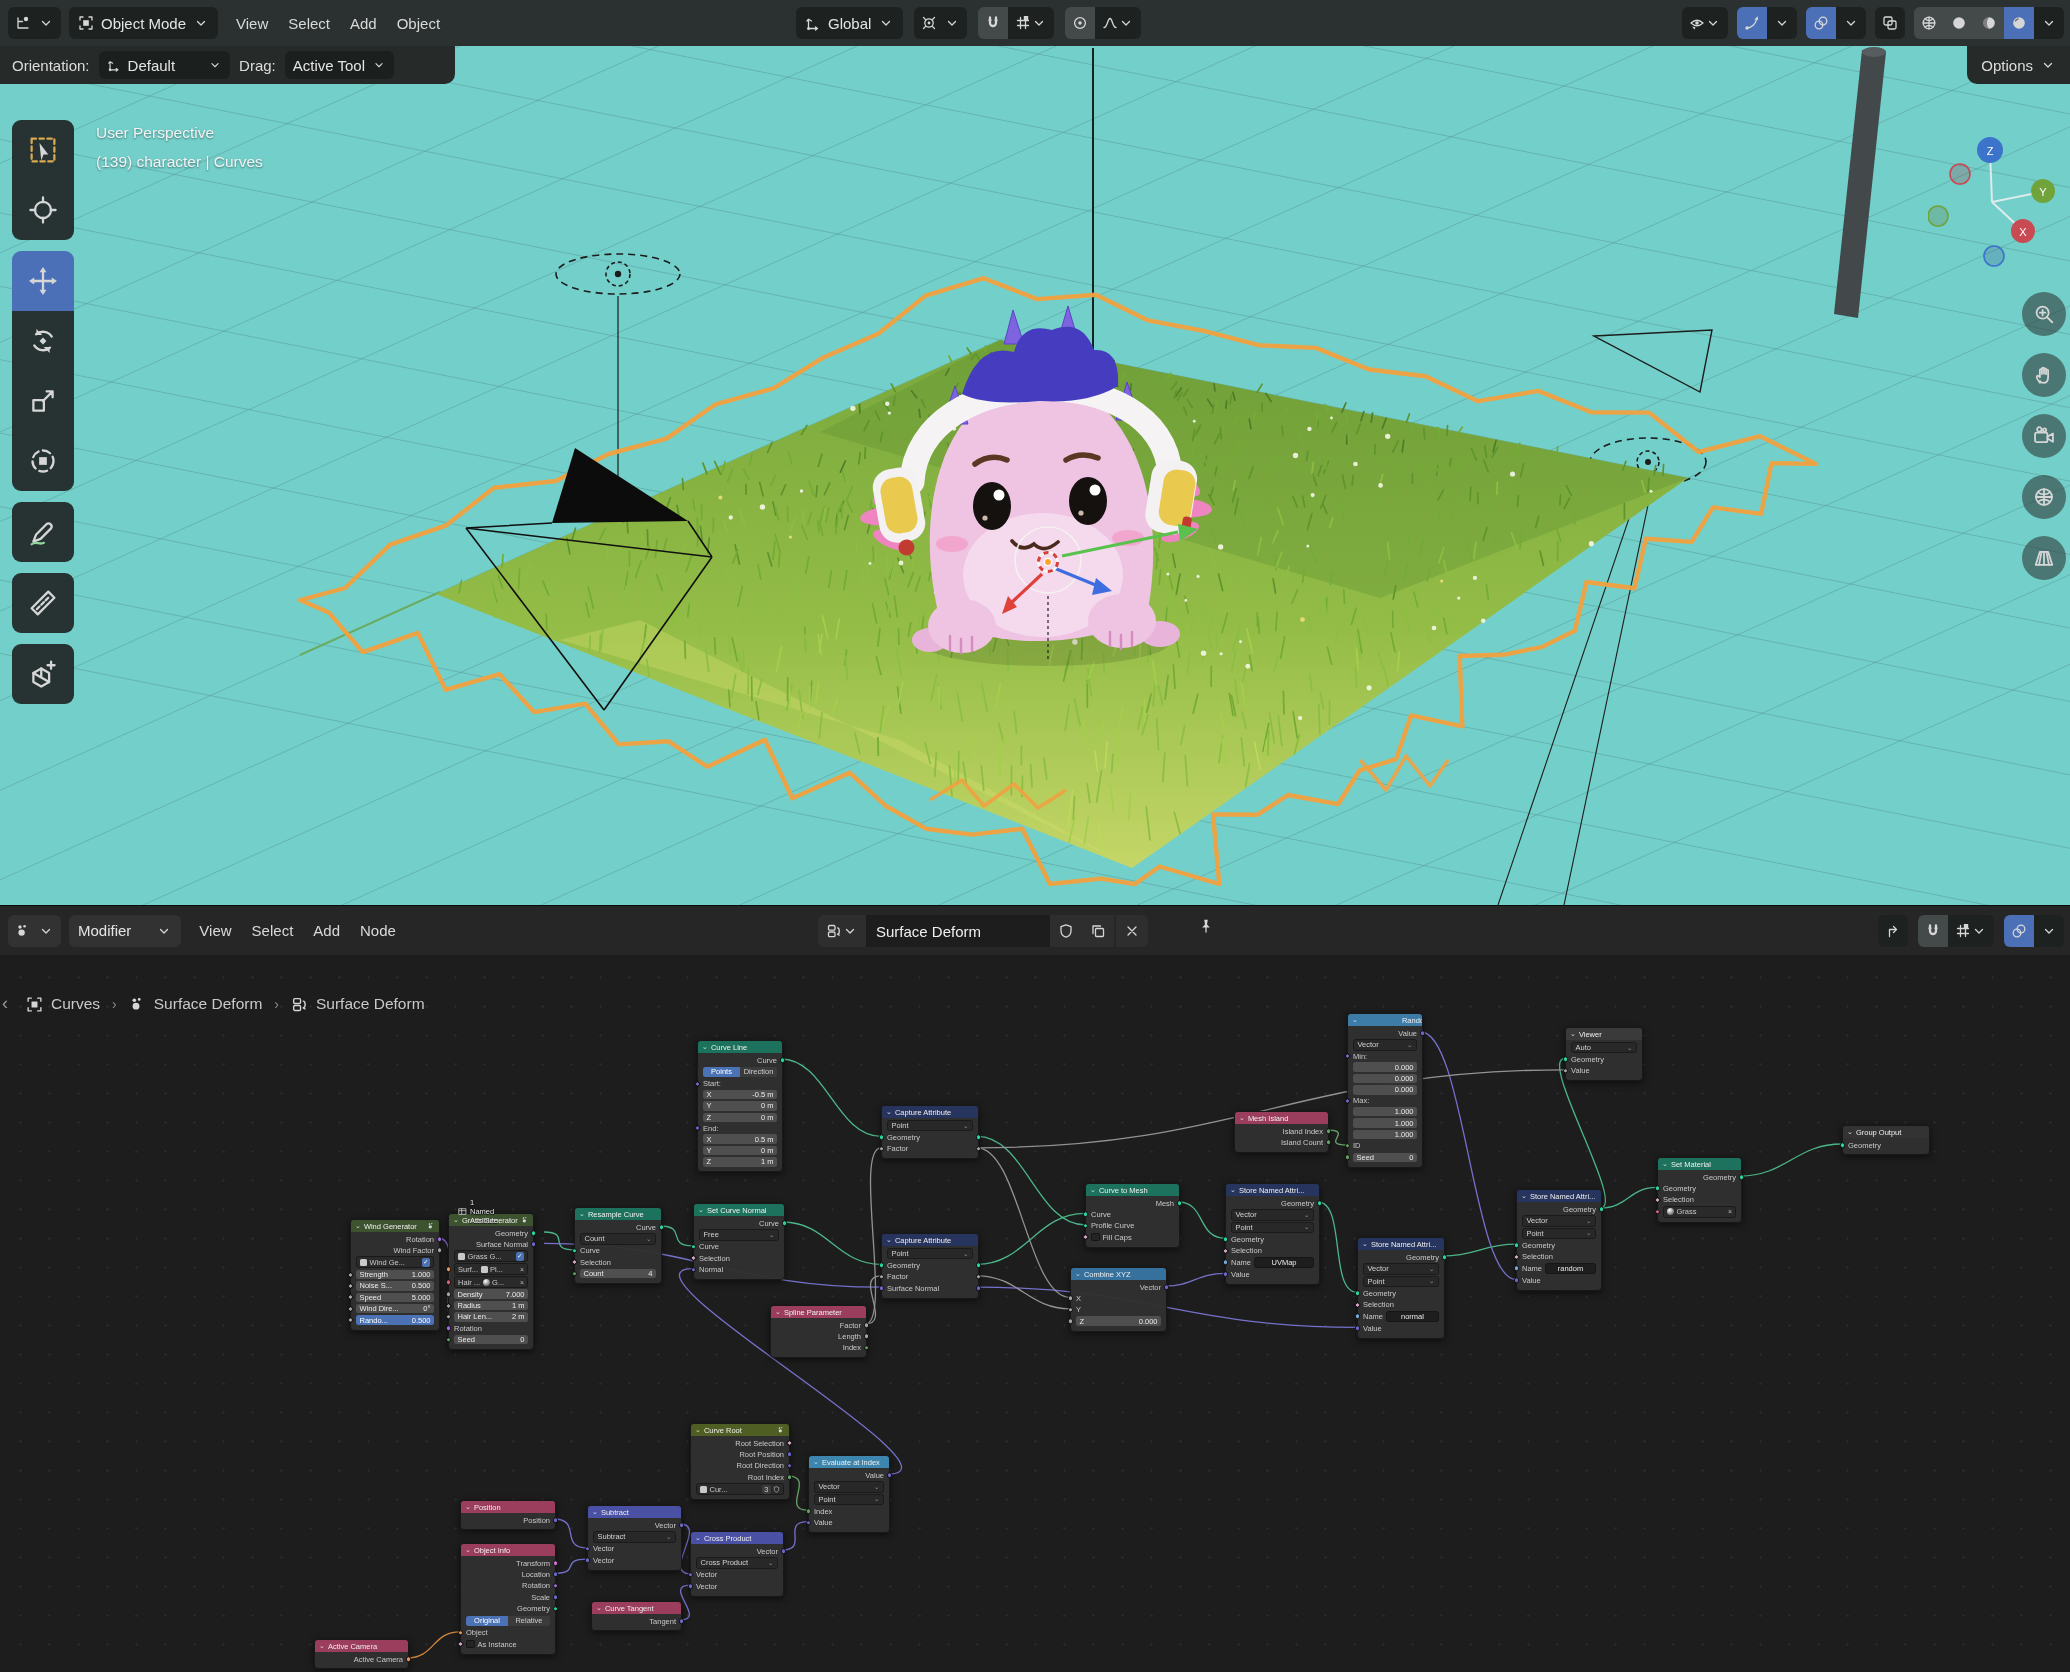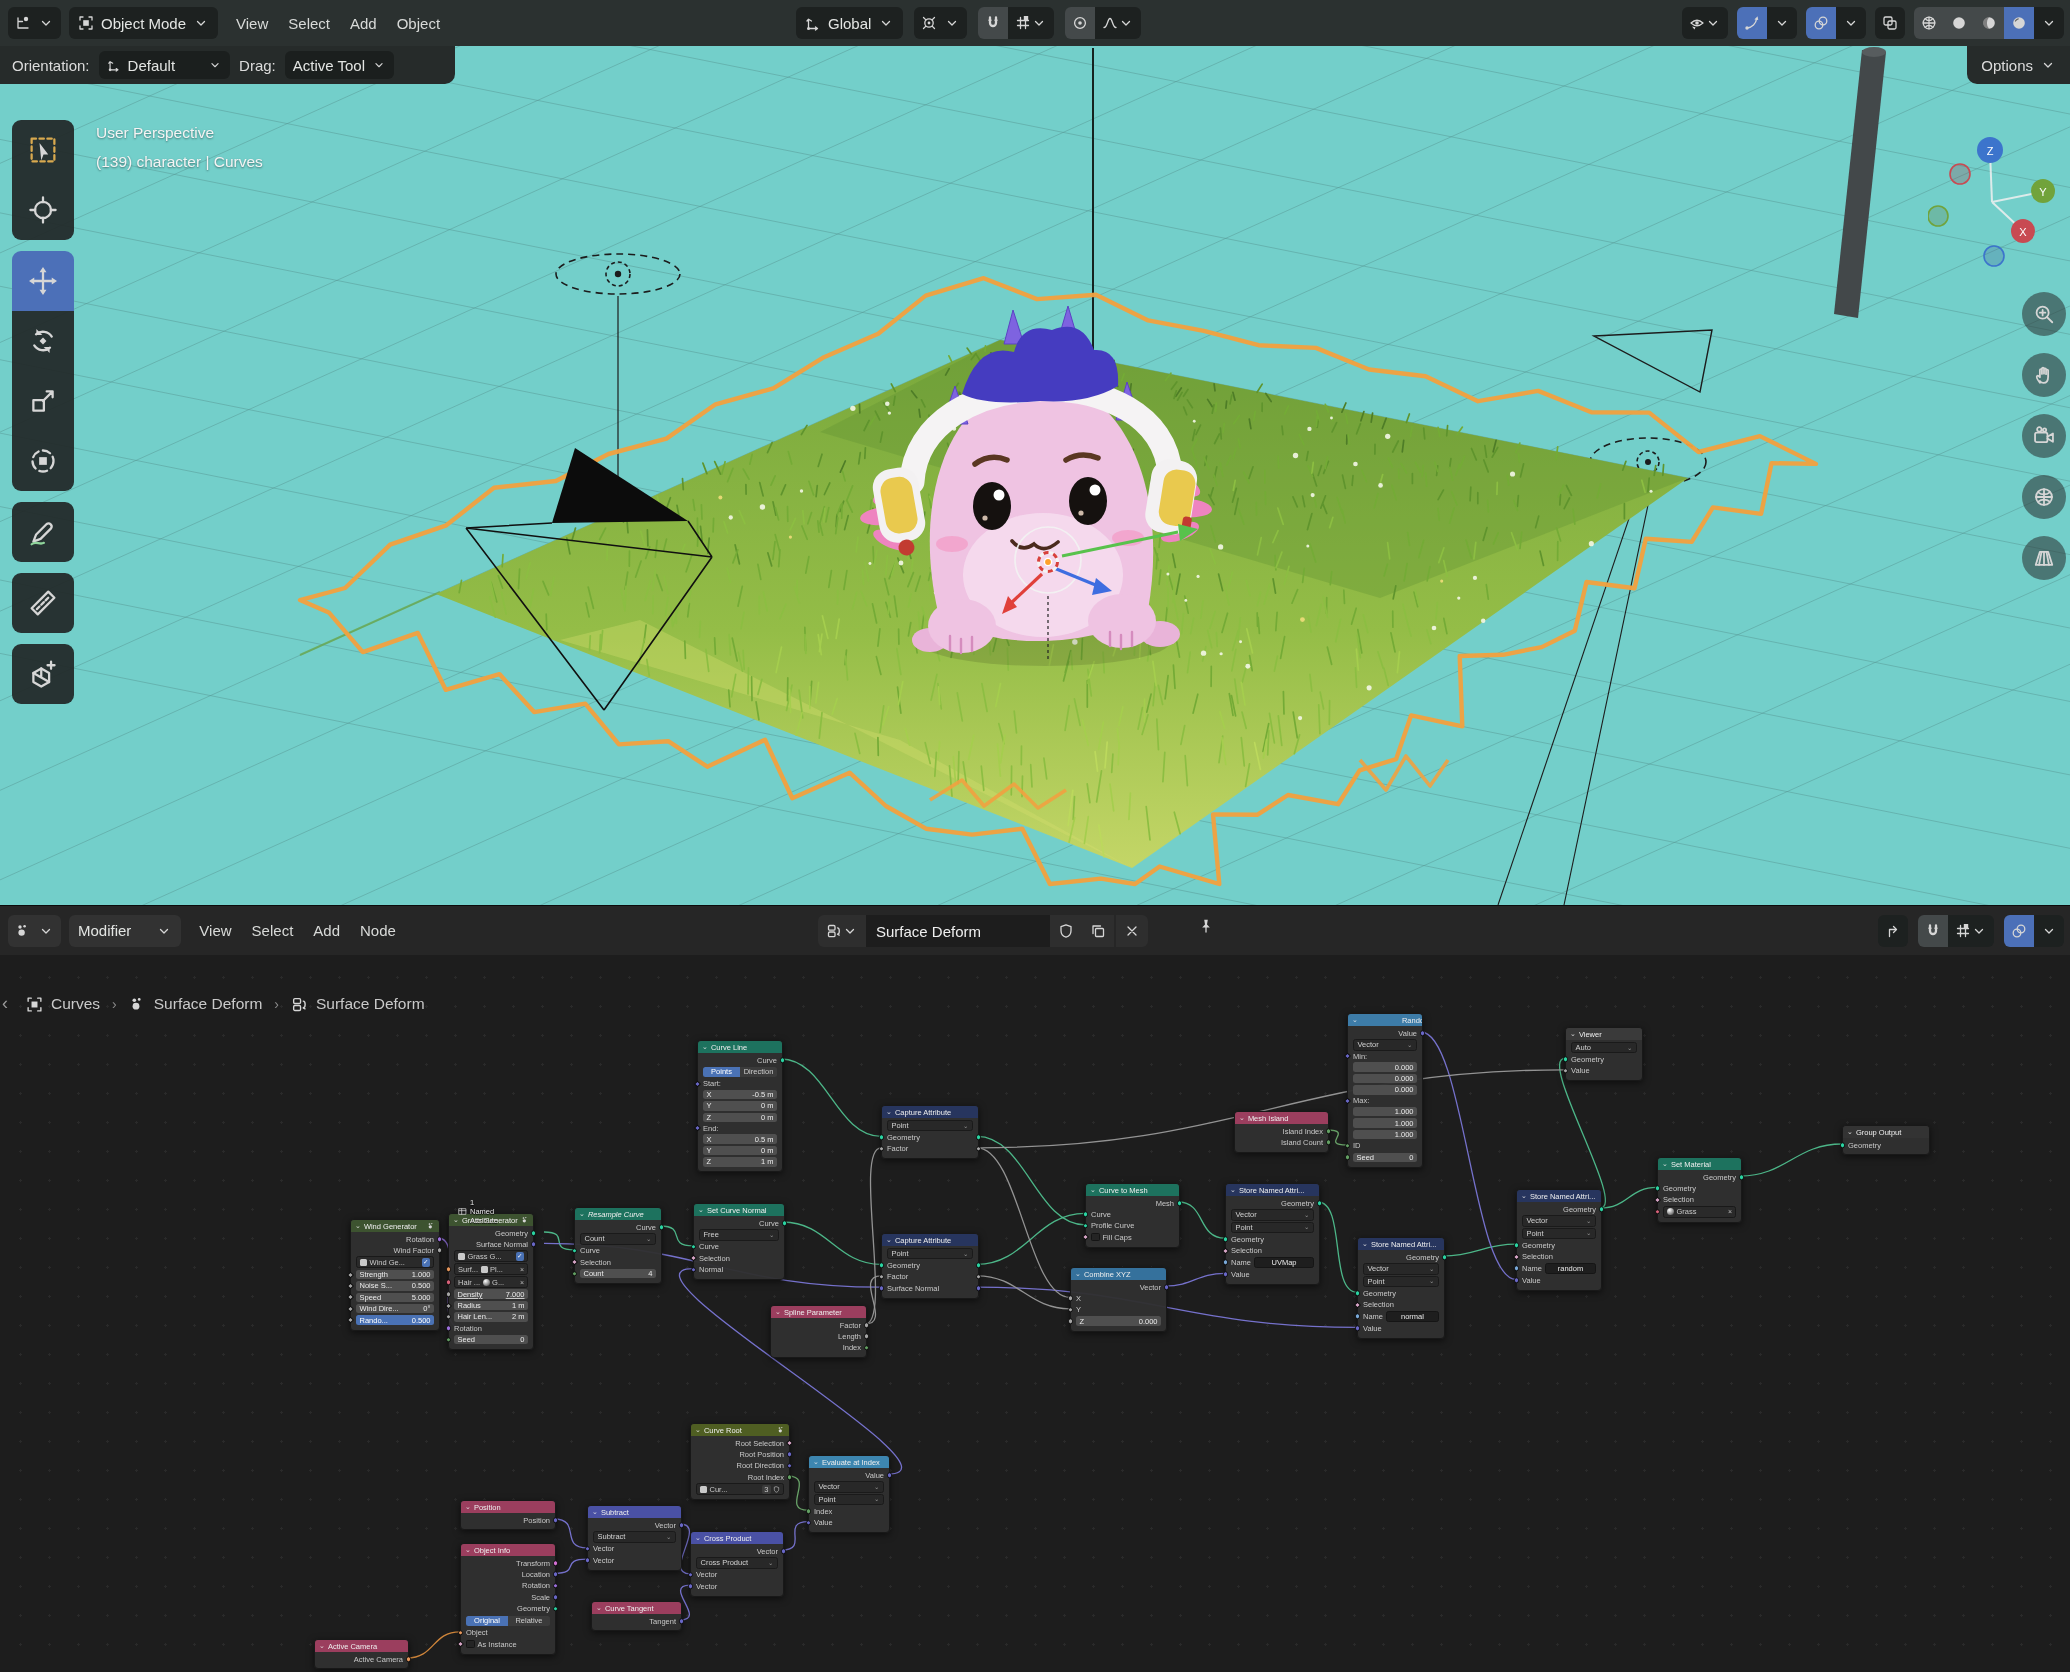--- a/index.html
+++ b/index.html
@@ -1212,21 +1212,21 @@
                 <span>Length</span>
                 <span class="sock r" style="background: rgb(166, 166, 166);"></span>
               </div>
               <div class="nrow oout" style="height: 10px;">
                 <span>Index</span>
                 <span class="sock r" style="background: rgb(99, 160, 99);"></span>
               </div>
             </div>
           </div>
           <div class="node" style="left: 574px; top: 252px; width: 86px;">
-            <div class="nhdr" style="background: rgb(29, 114, 94); font-style: italic;">
+            <div class="nhdr" style="background: rgb(29, 114, 94);">
               <span class="car">⌄</span>
               <span>Resample Curve</span>
             </div>
             <div class="nbody">
               <div class="nrow oout" style="height: 10px;">
                 <span>Curve</span>
                 <span class="sock r" style="background: rgb(42, 212, 162);"></span>
               </div>
               <div class="nrow" style="height: 11px;">
                 <div class="selbox">
@@ -1292,21 +1292,21 @@
               </div>
               <div class="nrow" style="height: 11.4px;">
                 <div class="objrow">
                   <span>Hair ...</span>
                   <span class="matdot"></span>
                   <span>G...</span>
                   <span class="xx">×</span>
                 </div>
                 <span class="sock l" style="background: rgb(217, 98, 122);"></span>
               </div>
-              <div class="nrow" style="height: 10px; text-decoration: underline;">
+              <div class="nrow" style="height: 10px;">
                 <div class="fldbox">
                   <span>Density</span>
                   <span>7.000</span>
                 </div>
                 <span class="sock l" style="background: rgb(166, 166, 166);"></span>
               </div>
               <div class="nrow" style="height: 10px;">
                 <div class="fldbox">
                   <span>Radius</span>
                   <span>1 m</span>

